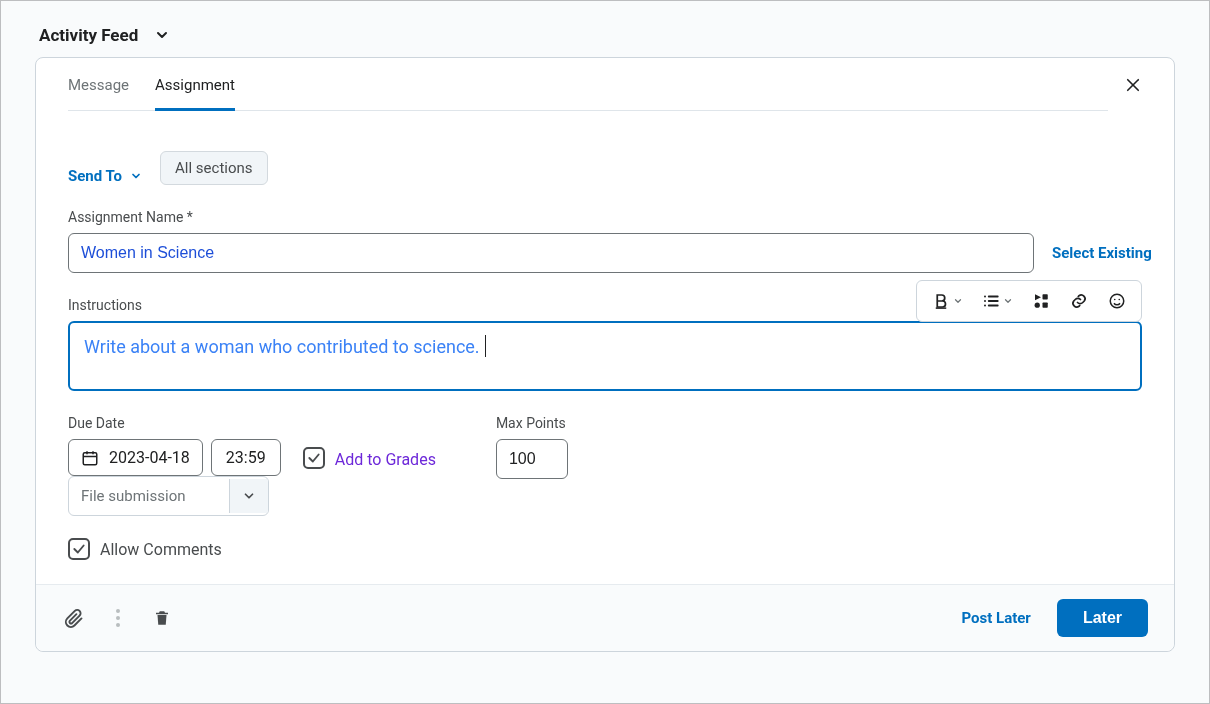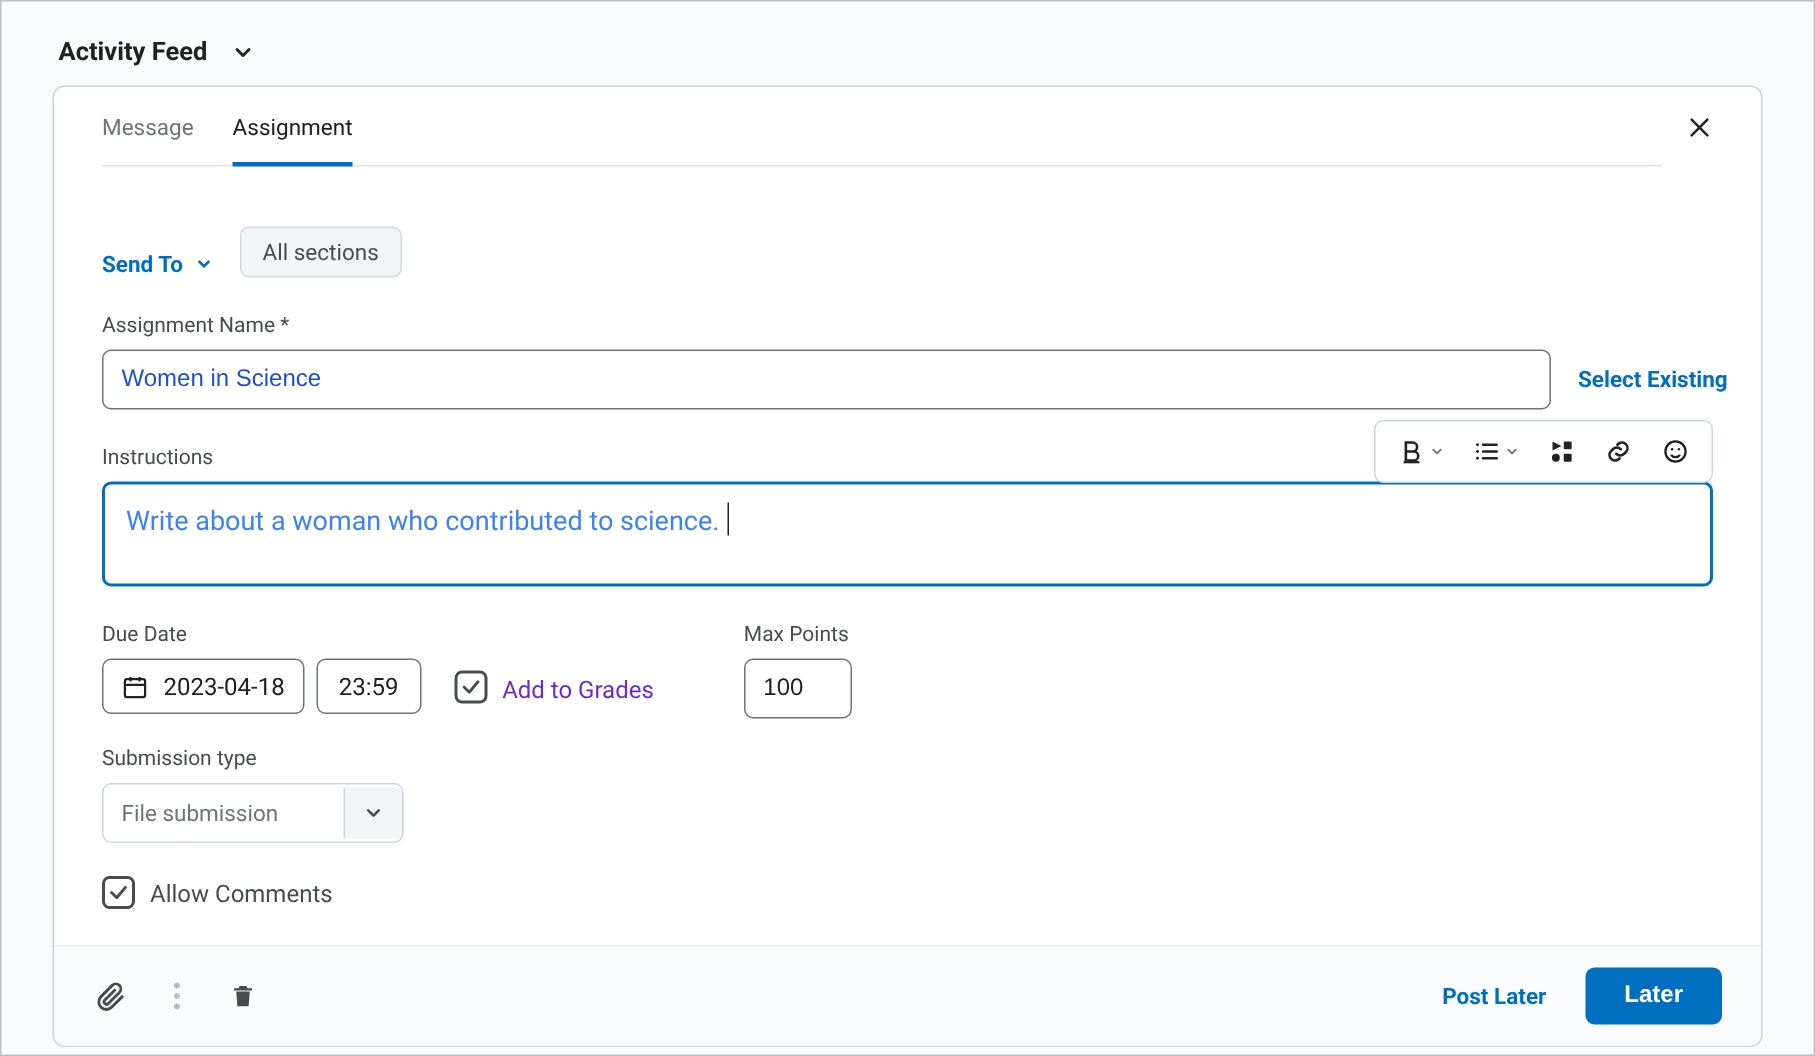--- a/index.html
+++ b/index.html
@@ -439,21 +439,20 @@
               <span class="checkbox-inline">
                 <span class="chk">
                   <svg width="14" height="14" viewBox="0 0 24 24" fill="none" stroke="#494c4e" stroke-width="3.2" stroke-linecap="round" stroke-linejoin="round">
                       <polyline points="4 12 10 18 20 6"></polyline>
                     </svg>
                 </span>
                 <span>Add to Grades</span>
               </span>
             </div>
 
-            <label class="field-label" style="margin-top:22px">Submission type</label>
             <div class="select-box">
               <span class="sel-label">File submission</span>
               <span class="sel-caret">
                 <svg width="14" height="14" viewBox="0 0 24 24" fill="none" stroke="#494c4e" stroke-width="3" stroke-linecap="round" stroke-linejoin="round">
                     <polyline points="6 9 12 15 18 9"></polyline>
                   </svg>
               </span>
             </div>
 
             <div class="allow-row">

